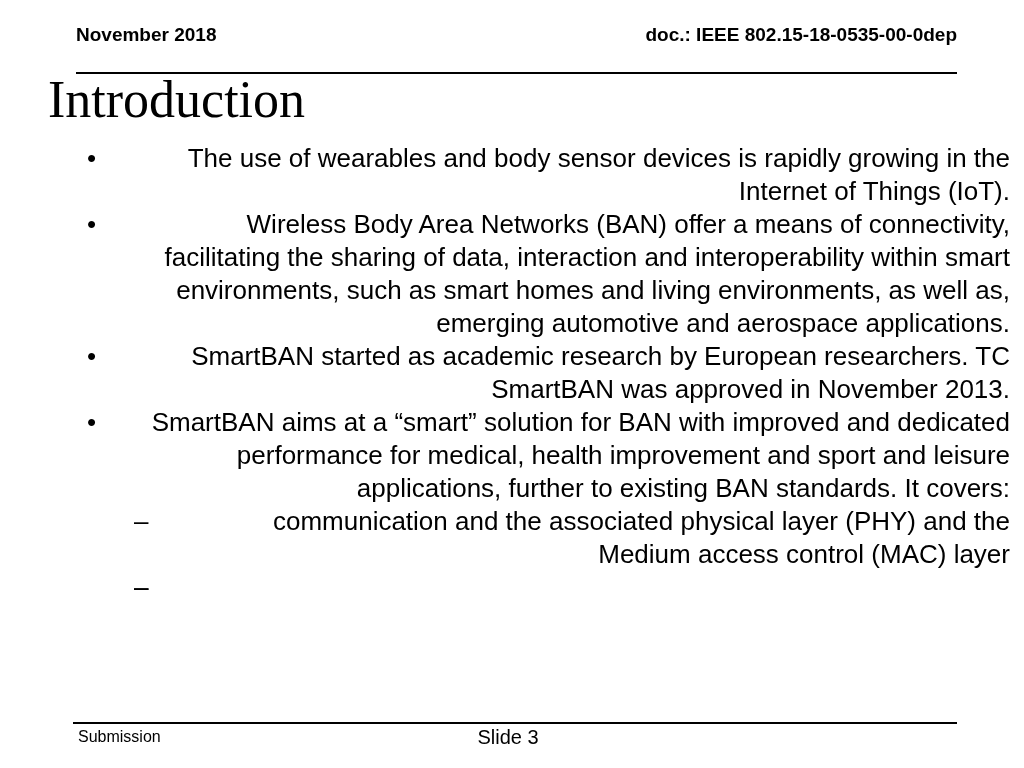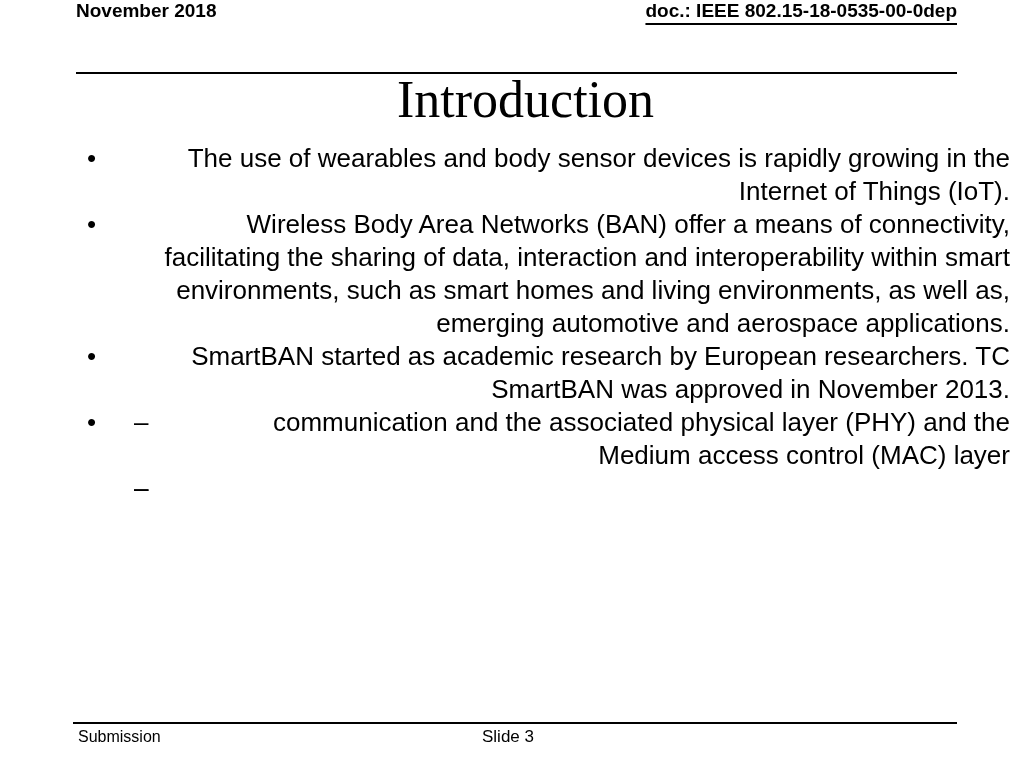--- a/index.html
+++ b/index.html
@@ -20,44 +20,43 @@
   
   .header {
     position: absolute;
     top: 0;
     left: 76px;
     width: 881px;
     height: 69px;
     border-bottom: 2px solid #000000;
     display: flex;
     justify-content: space-between;
-    align-items: flex-start;
+    align-items: center;
     padding-bottom: 3px;
     box-sizing: content-box;
     font-weight: bold;
     font-size: 19px;
     line-height: 22px;
   }
   .header .doc-number {
-    text-decoration: underline;
     text-decoration-thickness: 2px;
     text-underline-offset: 6px;
     margin-left: 16px;
   }
 
   
   .slide-title {
     position: absolute;
     top: 72px;
     left: 0;
     width: 1024px;
     margin: 0;
-    padding-left: 27px;
+    padding-left: 48px;
     box-sizing: border-box;
-    text-align: center;
+    text-align: left;
     font-family: "Liberation Serif", serif;
     font-weight: normal;
     font-size: 52px;
     line-height: 56px;
   }
 
   
   .content {
     position: absolute;
     top: 142px;
@@ -98,21 +97,21 @@
     left: 78px;
     font-size: 16px;
     line-height: 19px;
   }
   .footer-center {
     position: absolute;
     top: 727px;
     left: 0;
     width: 1016px;
     text-align: center;
-    font-size: 17px;
+    font-size: 20px;
     line-height: 20px;
   }
   .footer-right {
     position: absolute;
     top: 725px;
     right: 27px;
     font-size: 21px;
     line-height: 24px;
   }
 </style>
@@ -141,20 +140,23 @@
 environments, such as smart homes and living environments, as well as,
 emerging automotive and aerospace applications.</span>
       </div>
       <div class="bullet-row level-1">
         <span class="marker">•</span>
         <span class="btext">SmartBAN started as academic research by European researchers. TC
 SmartBAN was approved in November 2013.</span>
       </div>
       <div class="bullet-row level-1">
         <span class="marker">•</span>
+        <span class="btext">SmartBAN aims at a “smart” solution for BAN with improved and dedicated
+performance for medical, health improvement and sport and leisure
+applications, further to existing BAN standards. It covers:</span>
       </div>
       <div class="bullet-row level-2">
         <span class="marker">–</span>
         <span class="btext">communication and the associated physical layer (PHY) and the
 Medium access control (MAC) layer</span>
       </div>
       <div class="bullet-row level-2">
         <span class="marker">–</span>
       </div>
       <div class="bullet-row level-2">

